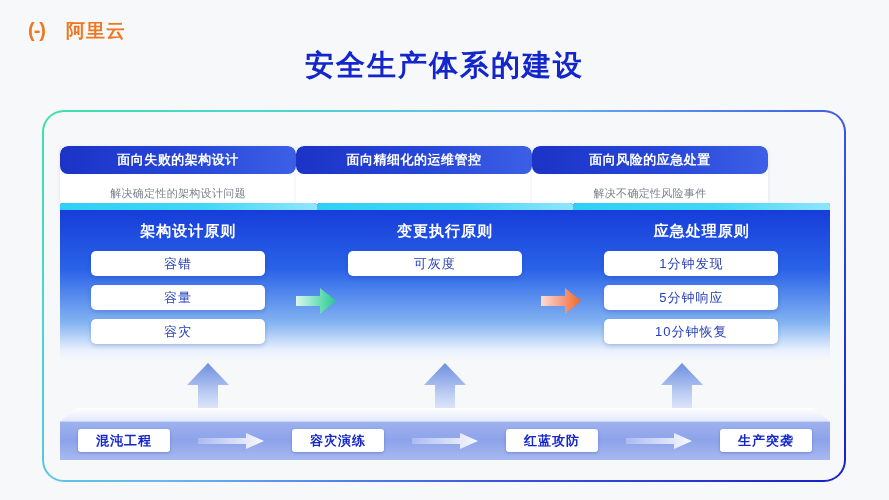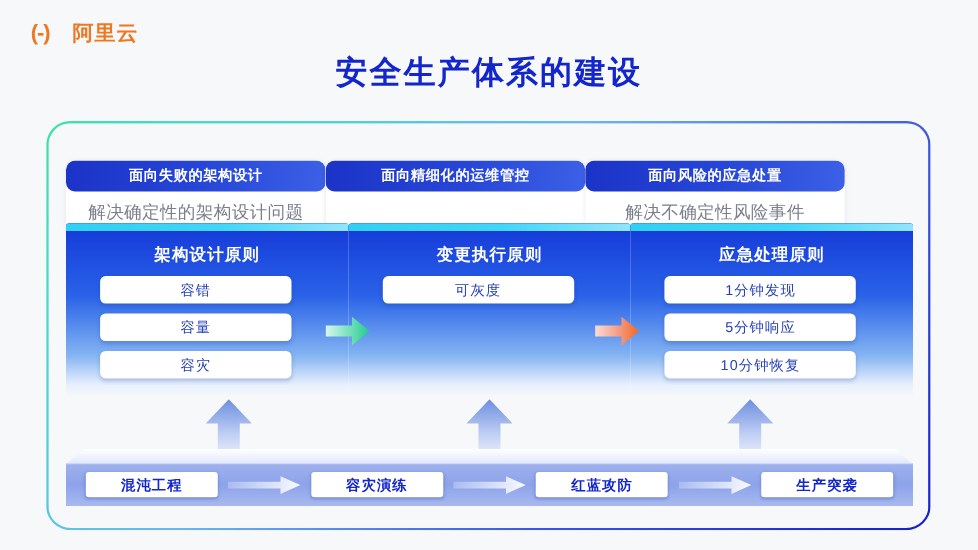--- a/index.html
+++ b/index.html
@@ -40,21 +40,21 @@
     overflow:hidden;
   }
   .hcard-top{
     height:28px;display:flex;align-items:center;justify-content:center;
     background:linear-gradient(95deg,#1b33c6 0%,#2747d8 55%,#3c60e6 100%);
     border-radius:8px;
     font-size:13px;font-weight:bold;color:#ffffff;letter-spacing:.5px;
   }
   .hcard-sub{
     height:38px;display:flex;align-items:center;justify-content:center;
-    font-size:16px;color:#7a7f8a;letter-spacing:.3px;
+    font-size:11px;color:#7a7f8a;letter-spacing:.3px;
   }
 
   
   .panels{position:absolute;left:60px;top:203px;width:770px;display:flex;justify-content:space-between;}
   .panel{
     position:relative;width:286px;height:158px;border-radius:3px;
     background:linear-gradient(180deg,#1438d8 0%,#2a63e8 42%,#84b4f2 76%,#e8f0fd 93%,#f7f8fa 100%);
     overflow:hidden;
   }
   .panel-cap{
@@ -97,21 +97,21 @@
     position:absolute;left:0;top:13px;width:100%;height:39px;
     background:linear-gradient(180deg,#9fb2ee 0%,#8da3ea 50%,#a8b9f0 100%);
     box-shadow:inset 0 1px 0 rgba(255,255,255,.45);
   }
   .base-items{
     position:absolute;left:0;top:13px;width:100%;height:39px;
     display:flex;align-items:center;justify-content:space-between;padding:0 18px;
     box-sizing:border-box;
   }
   .base-pill{
-    min-width:92px;height:23px;padding:0 14px;border-radius:3px;background:#ffffff;
+    min-width:92px;height:23px;padding:0 0;border-radius:3px;background:#ffffff;
     display:flex;align-items:center;justify-content:center;
     font-size:13px;font-weight:bold;color:#1226cc;letter-spacing:1px;
     box-shadow:0 1px 3px rgba(20,40,140,.3);
   }
   .base-arrow{width:66px;height:16px;flex:0 0 auto;}
 </style>
 </head>
 <body>
 
 <div class="slide">

